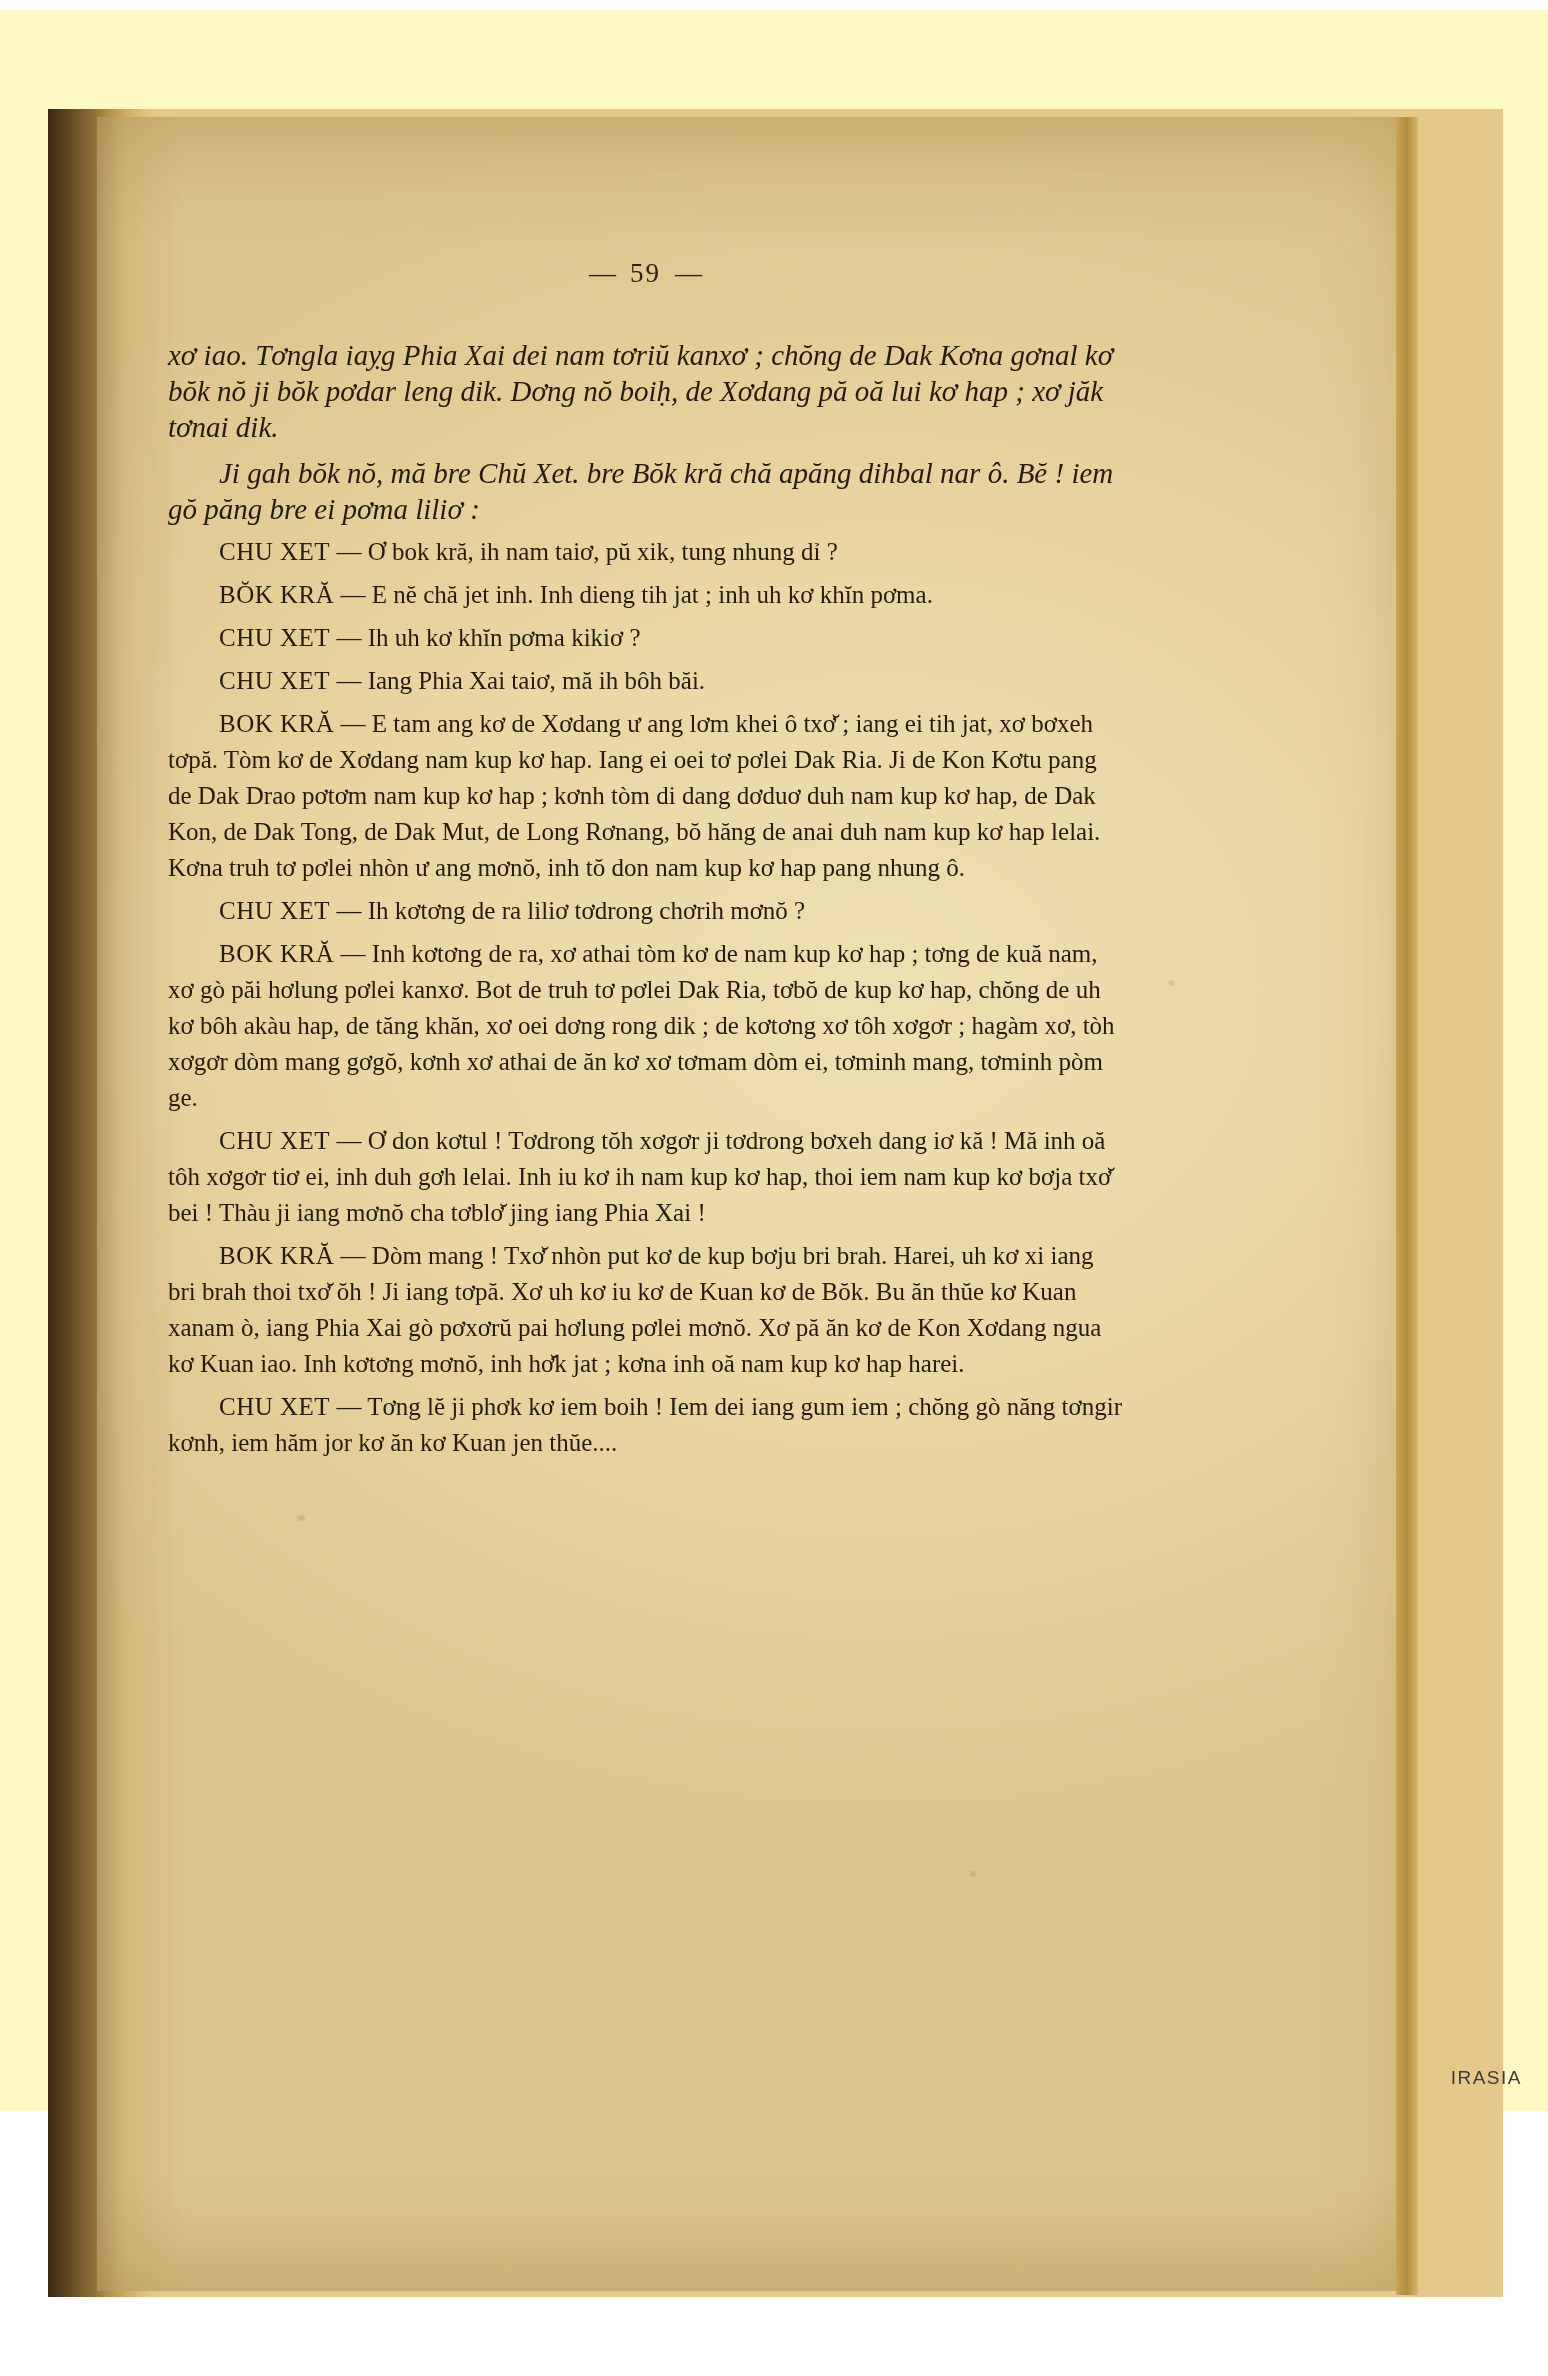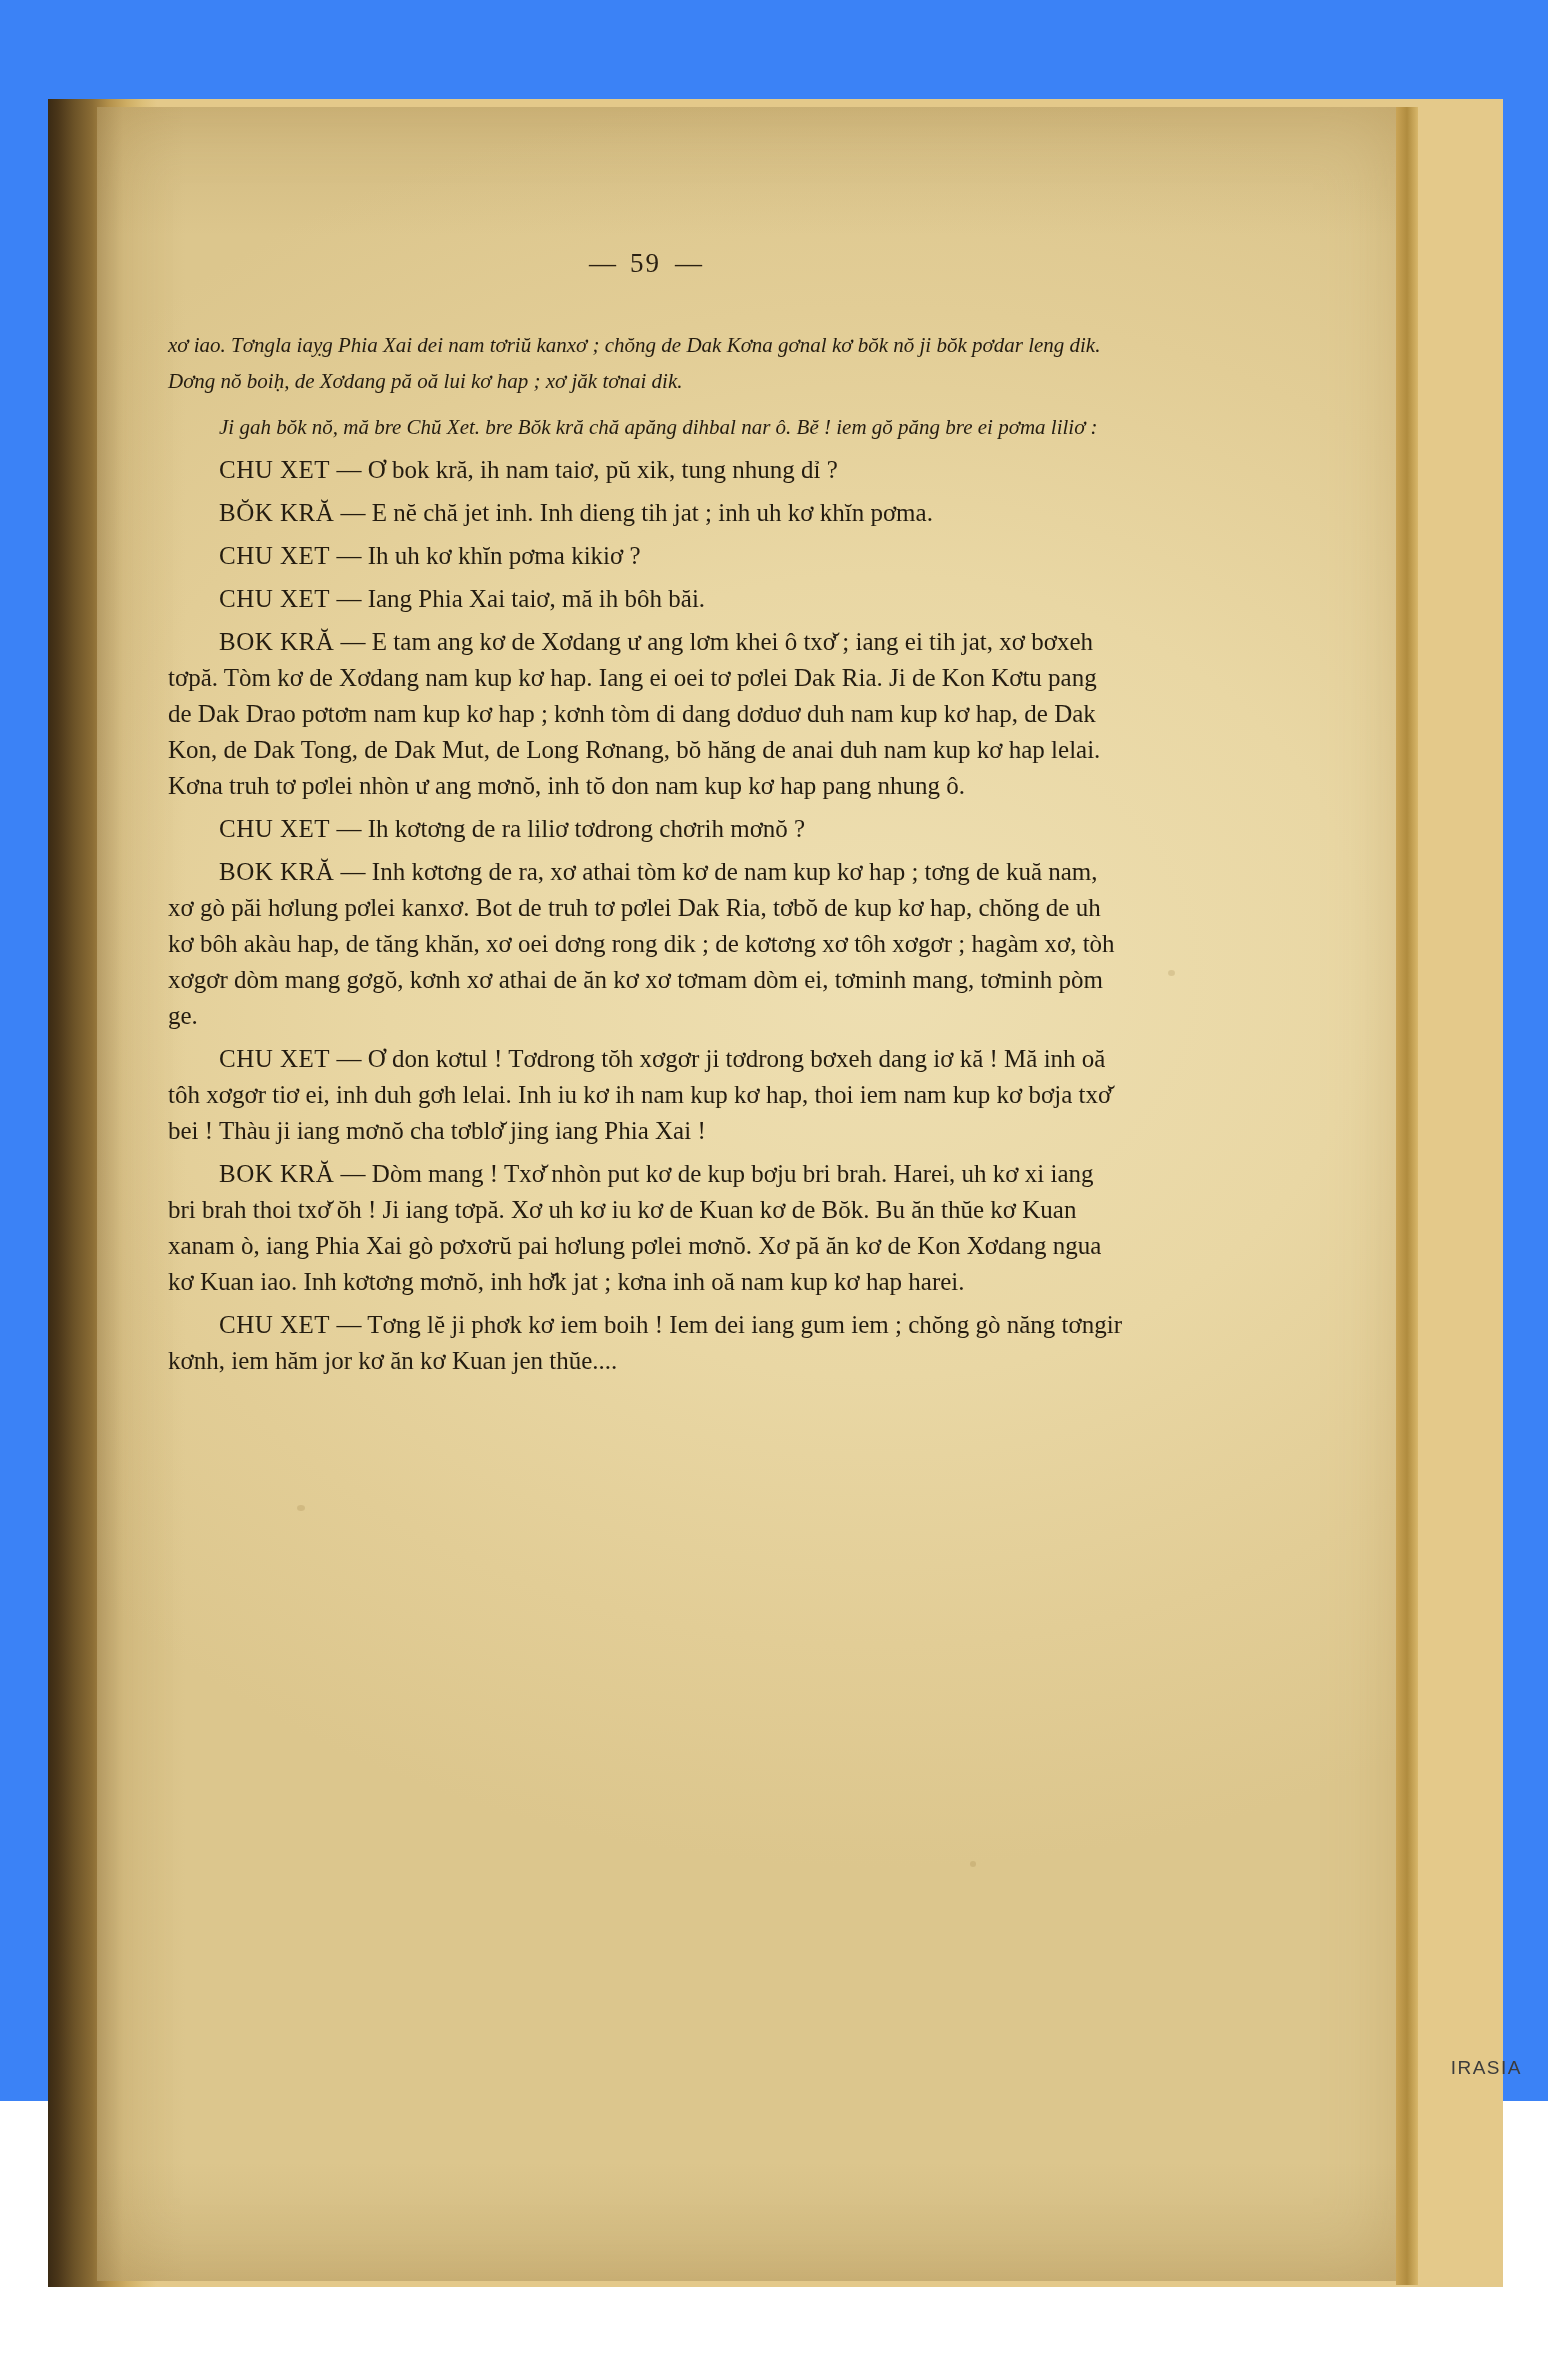--- a/index.html
+++ b/index.html
@@ -11,24 +11,24 @@
     width: 1548px;
     height: 2376px;
     position: relative;
     overflow: hidden;
     font-family: "Liberation Serif", serif;
   }
 
   
   .scan {
     position: absolute;
-    left: 0; top: 0;
+    left: 0; top: 10px;
     width: 1548px;
     height: 2101px;
-    background: #3b82f6;
+    background: #fef9c3;
   }
 
   
   .board {
     position: absolute;
     left: 48px;
     top: 99px;
     width: 1455px;
     height: 2188px;
     background: linear-gradient(90deg,
@@ -98,21 +98,21 @@
 
   p {
     margin: 0 0 2px 0;
     font-size: 25px;
     line-height: 36px;
     text-align: left;
     color: #241c10;
   }
   .ital {
     font-style: italic;
-    font-size: 21px;
+    font-size: 29px;
     line-height: 36px;
   }
   .indent { text-indent: 51px; }
   .spk { margin-top: 7px; }
   .spk .name {
     font-variant: small-caps;
     letter-spacing: 0.5px;
   }
   .blockpad { margin-top: 10px; }
 

